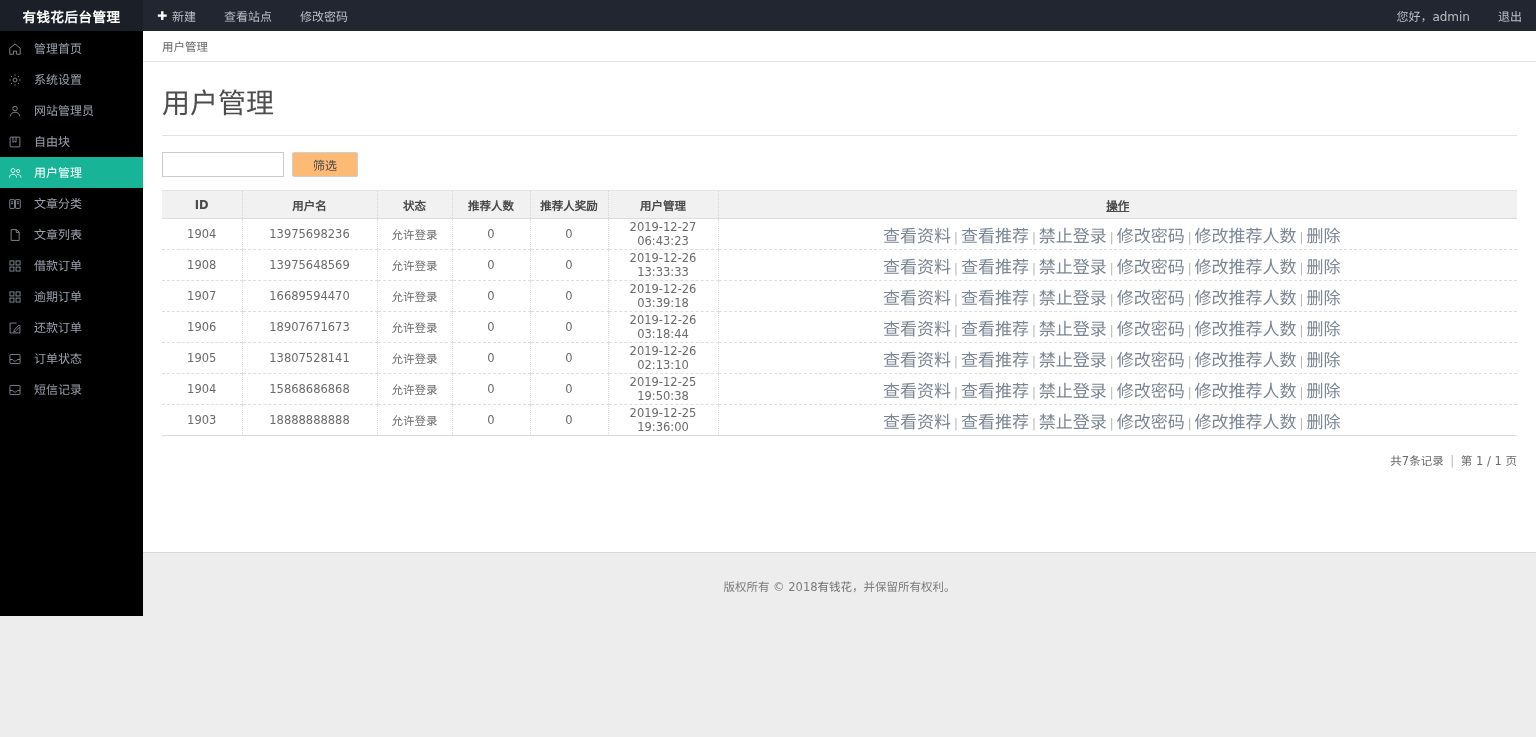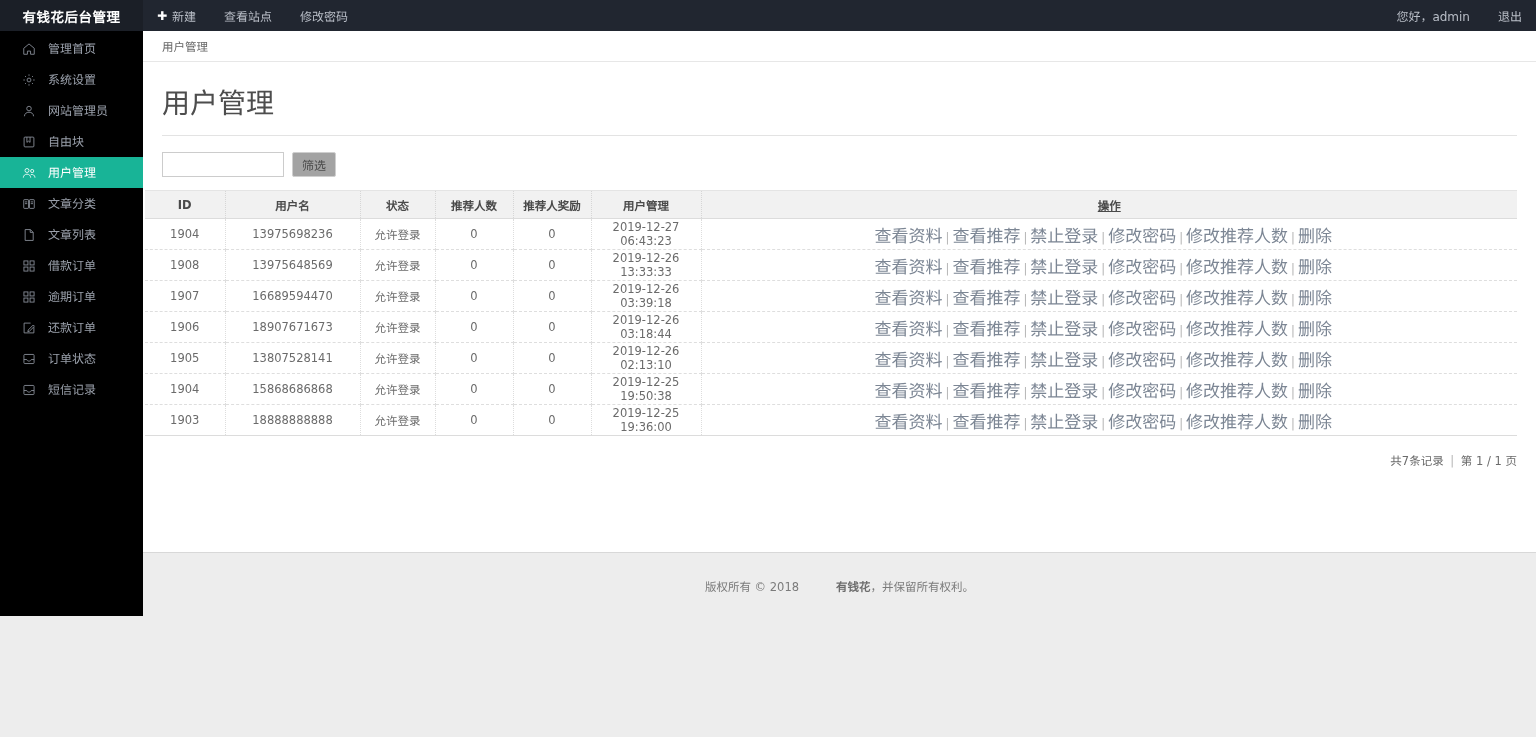--- a/index.html
+++ b/index.html
@@ -31,21 +31,21 @@
   .logo-text {
     color: #ffffff;
     font-size: 13.5px;
     font-weight: bold;
     letter-spacing: .5px;
   }
   .nav-list { padding-top: 2px; }
   .nav-item {
     display: flex; align-items: center;
     height: 31px;
-    padding-left: 22px;
+    padding-left: 8px;
     color: #9aa0ab;
     font-size: 12px;
     cursor: pointer;
     text-decoration: none;
   }
   .nav-item .nav-icon {
     width: 20px; height: 16px;
     display: inline-flex; align-items: center; justify-content: flex-start;
     margin-right: 6px;
     flex: 0 0 20px;
@@ -128,32 +128,32 @@
     background: #fff;
     font-size: 12px;
     padding: 0 6px;
     color: #555;
     outline: none;
   }
   .filter-btn {
     margin-left: 8px;
     height: 25px;
     min-width: 38px;
-    padding: 0 9px;
+    padding: 0 20px;
     border: 1px solid #cfcfcf;
-    background: #a3a3a3;
+    background: #fdba74;
     color: #4b4b4b;
     font-size: 12px;
     font-family: inherit;
     cursor: pointer;
     border-radius: 2px;
   }
 
   
-  .table-wrap { padding: 13px 19px 0 2px; }
+  .table-wrap { padding: 13px 19px 0 19px; }
   table.grid {
     width: 100%;
     border-collapse: collapse;
     table-layout: fixed;
   }
   table.grid thead th {
     background: #f1f1f1;
     height: 28px;
     font-size: 11.5px;
     font-weight: bold;
@@ -207,21 +207,21 @@
   .spacer { height: 84px; }
 
   .footer {
     background: #ededed;
     border-top: 1px solid #d8d8d8;
     height: 42px;
     display: flex; align-items: flex-end; justify-content: center;
     font-size: 11.5px;
     color: #7b7b7b;
   }
-  .footer strong { font-weight: bold; color: #6d6d6d; padding-left: 37px; }
+  .footer strong { font-weight: normal; color: #6d6d6d; }
 </style>
 </head>
 <body>
 
 <div class="app">
 
   <div class="sidebar">
     <div class="logo-block">
       <span class="logo-text">有钱花后台管理</span>
     </div>

